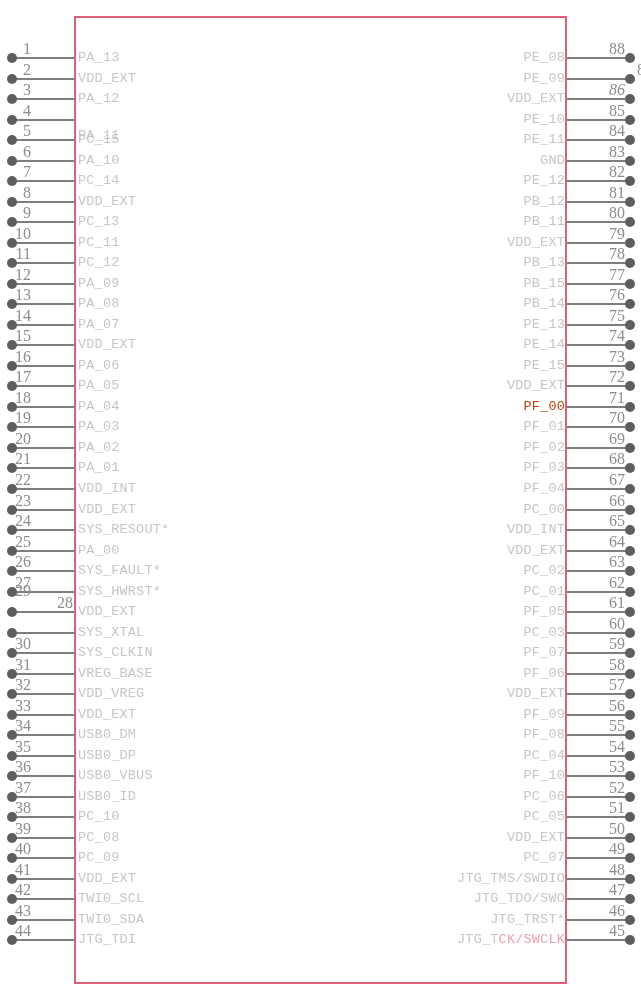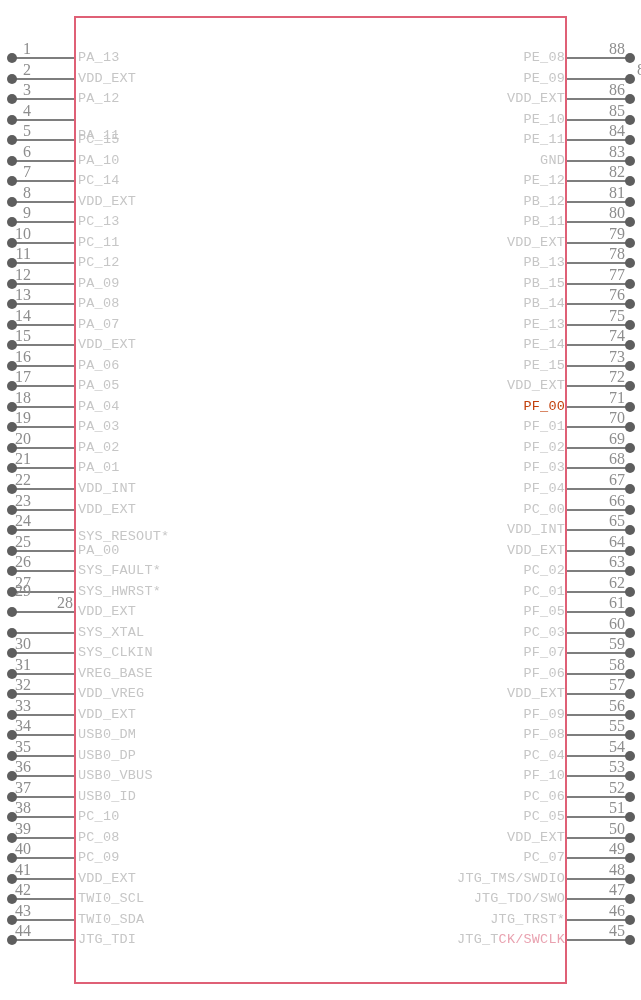--- a/index.html
+++ b/index.html
@@ -145,21 +145,21 @@
       <span class="pin-dot" style="top: 483.5px; left: 7px; background: rgb(94, 94, 94);"></span>
       <span class="pin-num left" style="top: 471.5px; color: rgb(141, 141, 141);">22</span>
       <span class="pin-name left" style="top: 479.5px; color: rgb(198, 198, 198);">VDD_INT</span>
       <span class="pin-wire" style="top: 508.5px; left: 12px; width: 62px; background: rgb(126, 126, 126);"></span>
       <span class="pin-dot" style="top: 504.5px; left: 7px; background: rgb(94, 94, 94);"></span>
       <span class="pin-num left" style="top: 492.5px; color: rgb(141, 141, 141);">23</span>
       <span class="pin-name left" style="top: 500.5px; color: rgb(198, 198, 198);">VDD_EXT</span>
       <span class="pin-wire" style="top: 529px; left: 12px; width: 62px; background: rgb(126, 126, 126);"></span>
       <span class="pin-dot" style="top: 525px; left: 7px; background: rgb(94, 94, 94);"></span>
       <span class="pin-num left" style="top: 513px; color: rgb(141, 141, 141);">24</span>
-      <span class="pin-name left" style="top: 521px; color: rgb(198, 198, 198); margin-top: 7px;">SYS_RESOUT*</span>
+      <span class="pin-name left" style="top: 521px; color: rgb(198, 198, 198);">SYS_RESOUT*</span>
       <span class="pin-wire" style="top: 549.5px; left: 12px; width: 62px; background: rgb(126, 126, 126);"></span>
       <span class="pin-dot" style="top: 545.5px; left: 7px; background: rgb(94, 94, 94);"></span>
       <span class="pin-num left" style="top: 533.5px; color: rgb(141, 141, 141);">25</span>
       <span class="pin-name left" style="top: 541.5px; color: rgb(198, 198, 198);">PA_00</span>
       <span class="pin-wire" style="top: 570px; left: 12px; width: 62px; background: rgb(126, 126, 126);"></span>
       <span class="pin-dot" style="top: 566px; left: 7px; background: rgb(94, 94, 94);"></span>
       <span class="pin-num left" style="top: 554px; color: rgb(141, 141, 141);">26</span>
       <span class="pin-name left" style="top: 562px; color: rgb(198, 198, 198);">SYS_FAULT*</span>
       <span class="pin-wire" style="top: 590.5px; left: 12px; width: 62px; background: rgb(126, 126, 126);"></span>
       <span class="pin-dot" style="top: 586.5px; left: 7px; background: rgb(94, 94, 94);"></span>
@@ -238,21 +238,21 @@
       <span class="pin-wire" style="top: 57px; left: 567px; width: 63px; background: rgb(126, 126, 126);"></span>
       <span class="pin-dot" style="top: 53px; left: 625px; background: rgb(94, 94, 94);"></span>
       <span class="pin-num right" style="top: 41px; color: rgb(141, 141, 141);">88</span>
       <span class="pin-name right" style="top: 49px; color: rgb(198, 198, 198);">PE_08</span>
       <span class="pin-wire" style="top: 77.5px; left: 567px; width: 63px; background: rgb(126, 126, 126);"></span>
       <span class="pin-dot" style="top: 73.5px; left: 625px; background: rgb(94, 94, 94);"></span>
       <span class="pin-num right" style="top: 61.5px; color: rgb(141, 141, 141); margin-left: 28px;">87</span>
       <span class="pin-name right" style="top: 69.5px; color: rgb(198, 198, 198);">PE_09</span>
       <span class="pin-wire" style="top: 98px; left: 567px; width: 63px; background: rgb(126, 126, 126);"></span>
       <span class="pin-dot" style="top: 94px; left: 625px; background: rgb(94, 94, 94);"></span>
-      <span class="pin-num right" style="top: 82px; color: rgb(141, 141, 141);">86</span>
+      <span class="pin-num right" style="top: 82px; color: rgb(141, 141, 141); font-style: italic;">86</span>
       <span class="pin-name right" style="top: 90px; color: rgb(198, 198, 198);">VDD_EXT</span>
       <span class="pin-wire" style="top: 118.5px; left: 567px; width: 63px; background: rgb(126, 126, 126);"></span>
       <span class="pin-dot" style="top: 114.5px; left: 625px; background: rgb(94, 94, 94);"></span>
       <span class="pin-num right" style="top: 102.5px; color: rgb(141, 141, 141);">85</span>
       <span class="pin-name right" style="top: 110.5px; color: rgb(198, 198, 198);">PE_10</span>
       <span class="pin-wire" style="top: 139px; left: 567px; width: 63px; background: rgb(126, 126, 126);"></span>
       <span class="pin-dot" style="top: 135px; left: 625px; background: rgb(94, 94, 94);"></span>
       <span class="pin-num right" style="top: 123px; color: rgb(141, 141, 141);">84</span>
       <span class="pin-name right" style="top: 131px; color: rgb(198, 198, 198);">PE_11</span>
       <span class="pin-wire" style="top: 159.5px; left: 567px; width: 63px; background: rgb(126, 126, 126);"></span>

